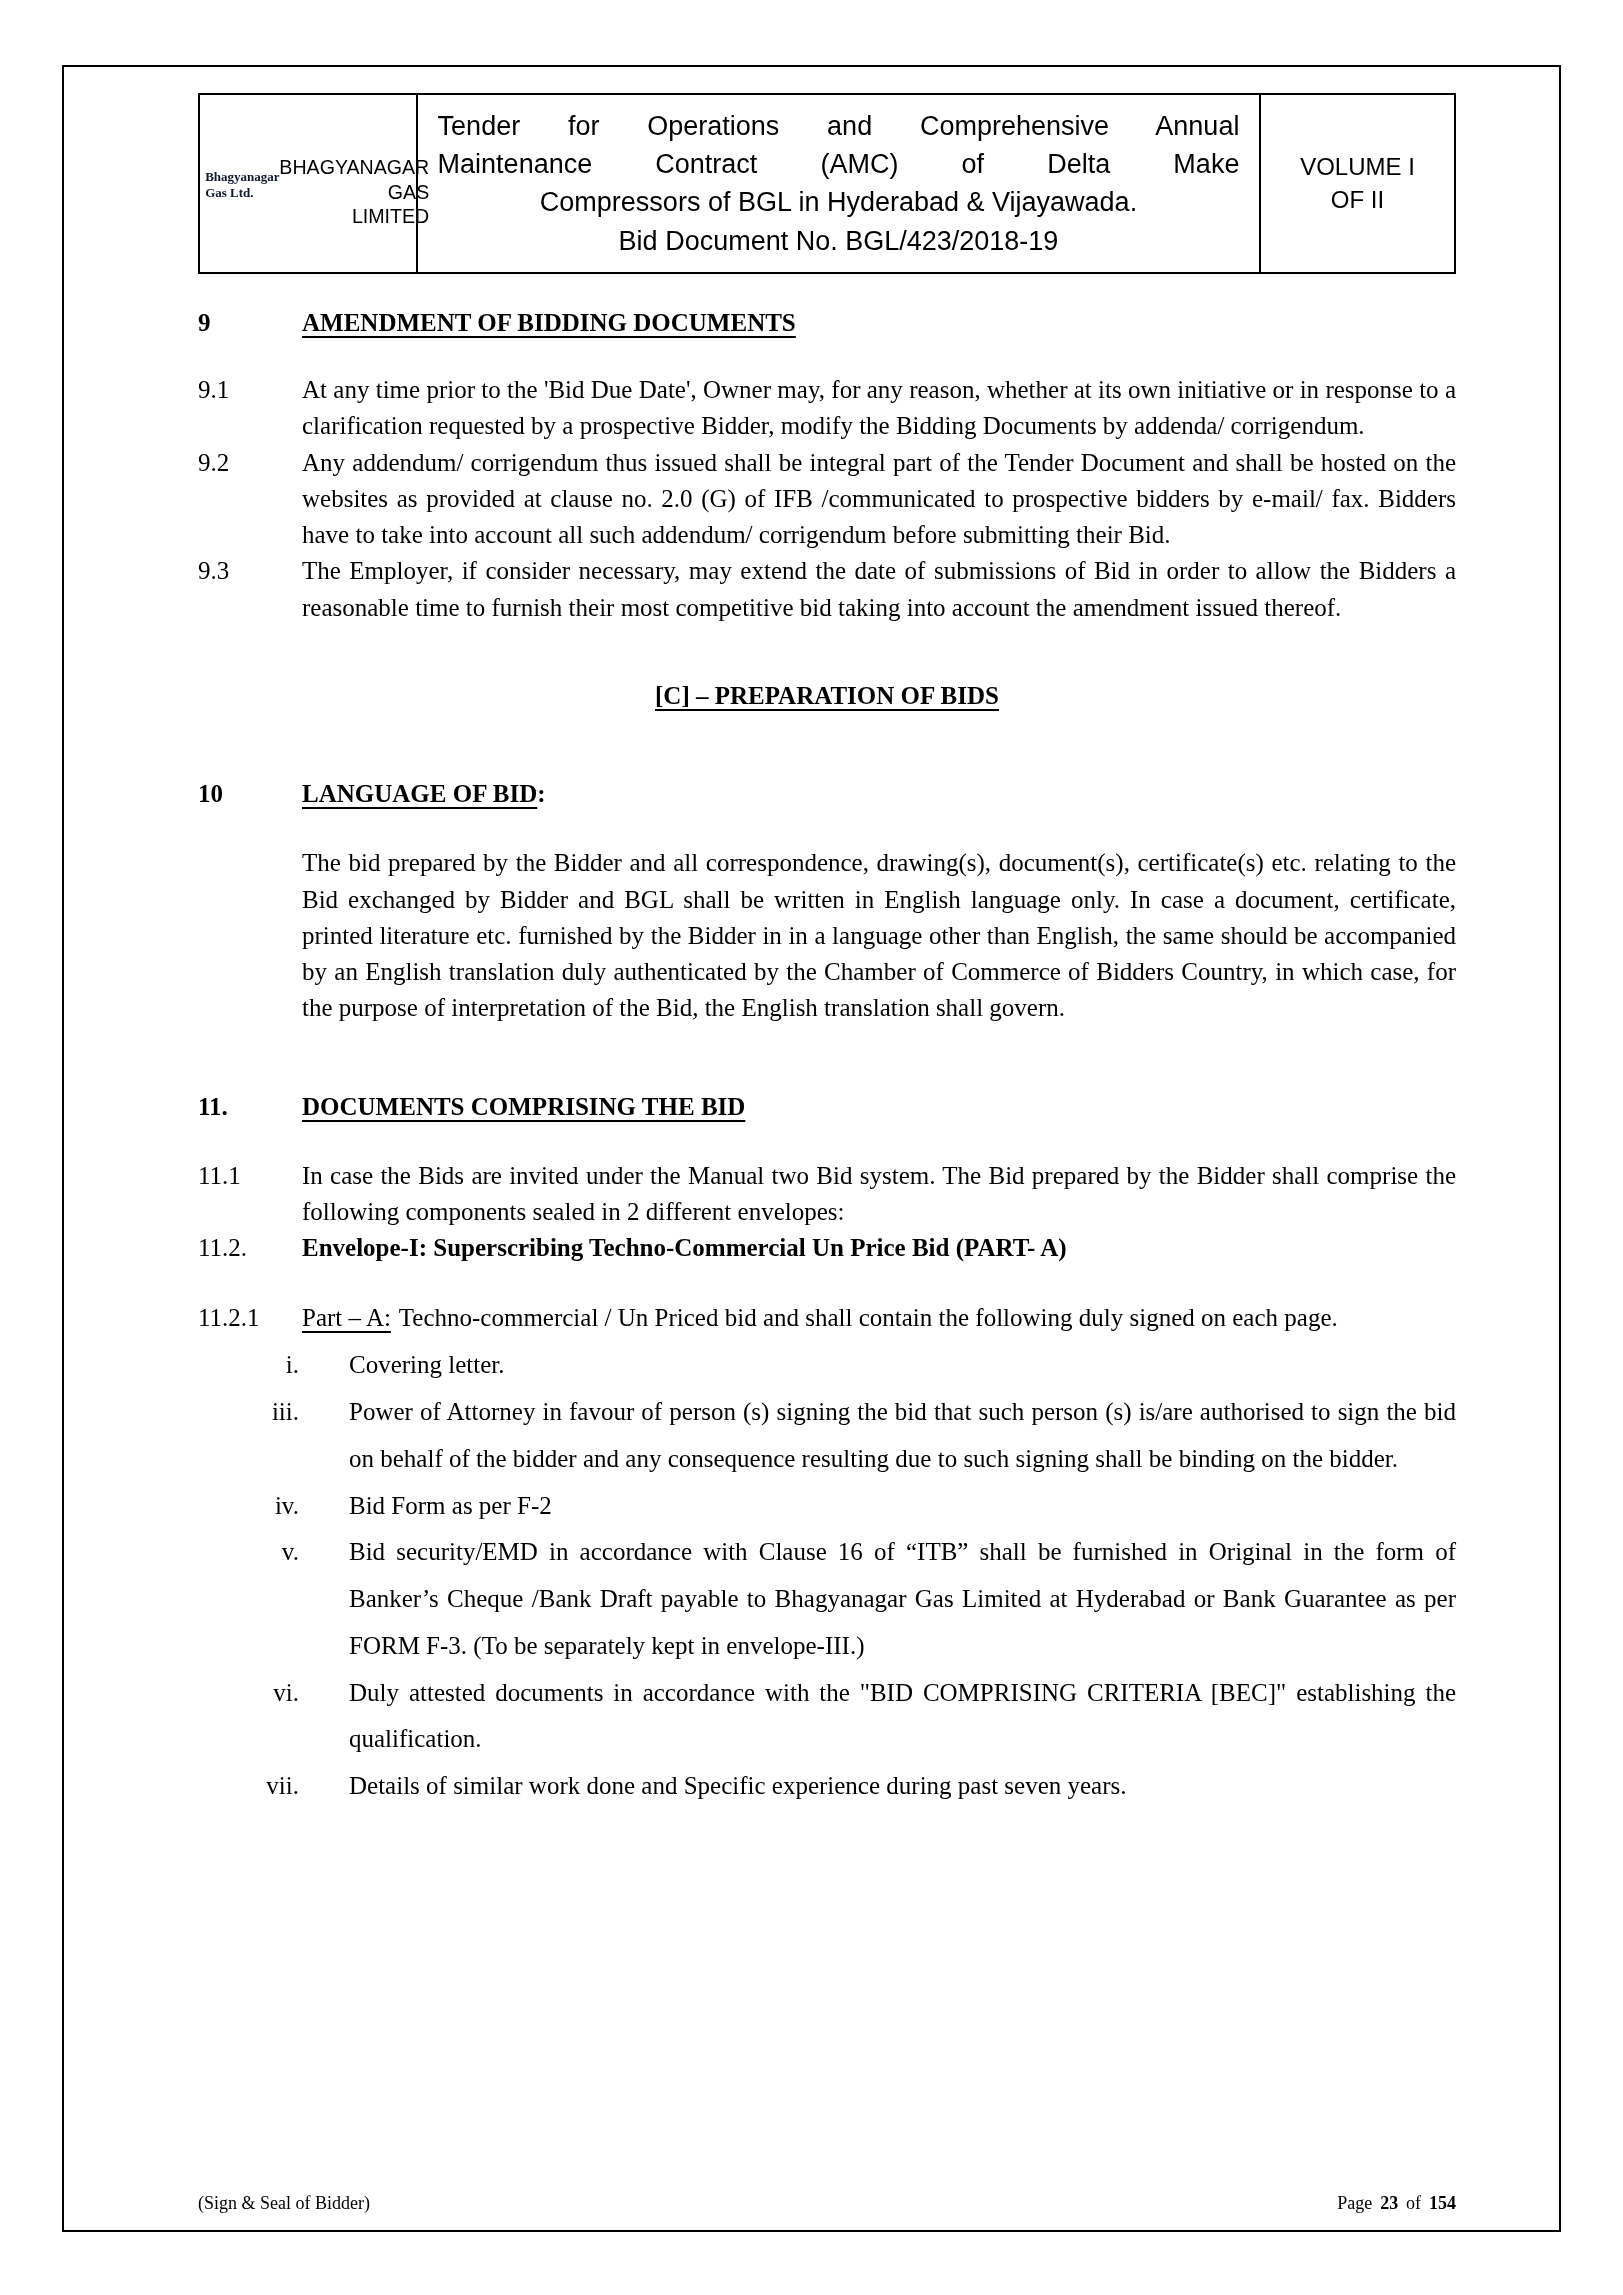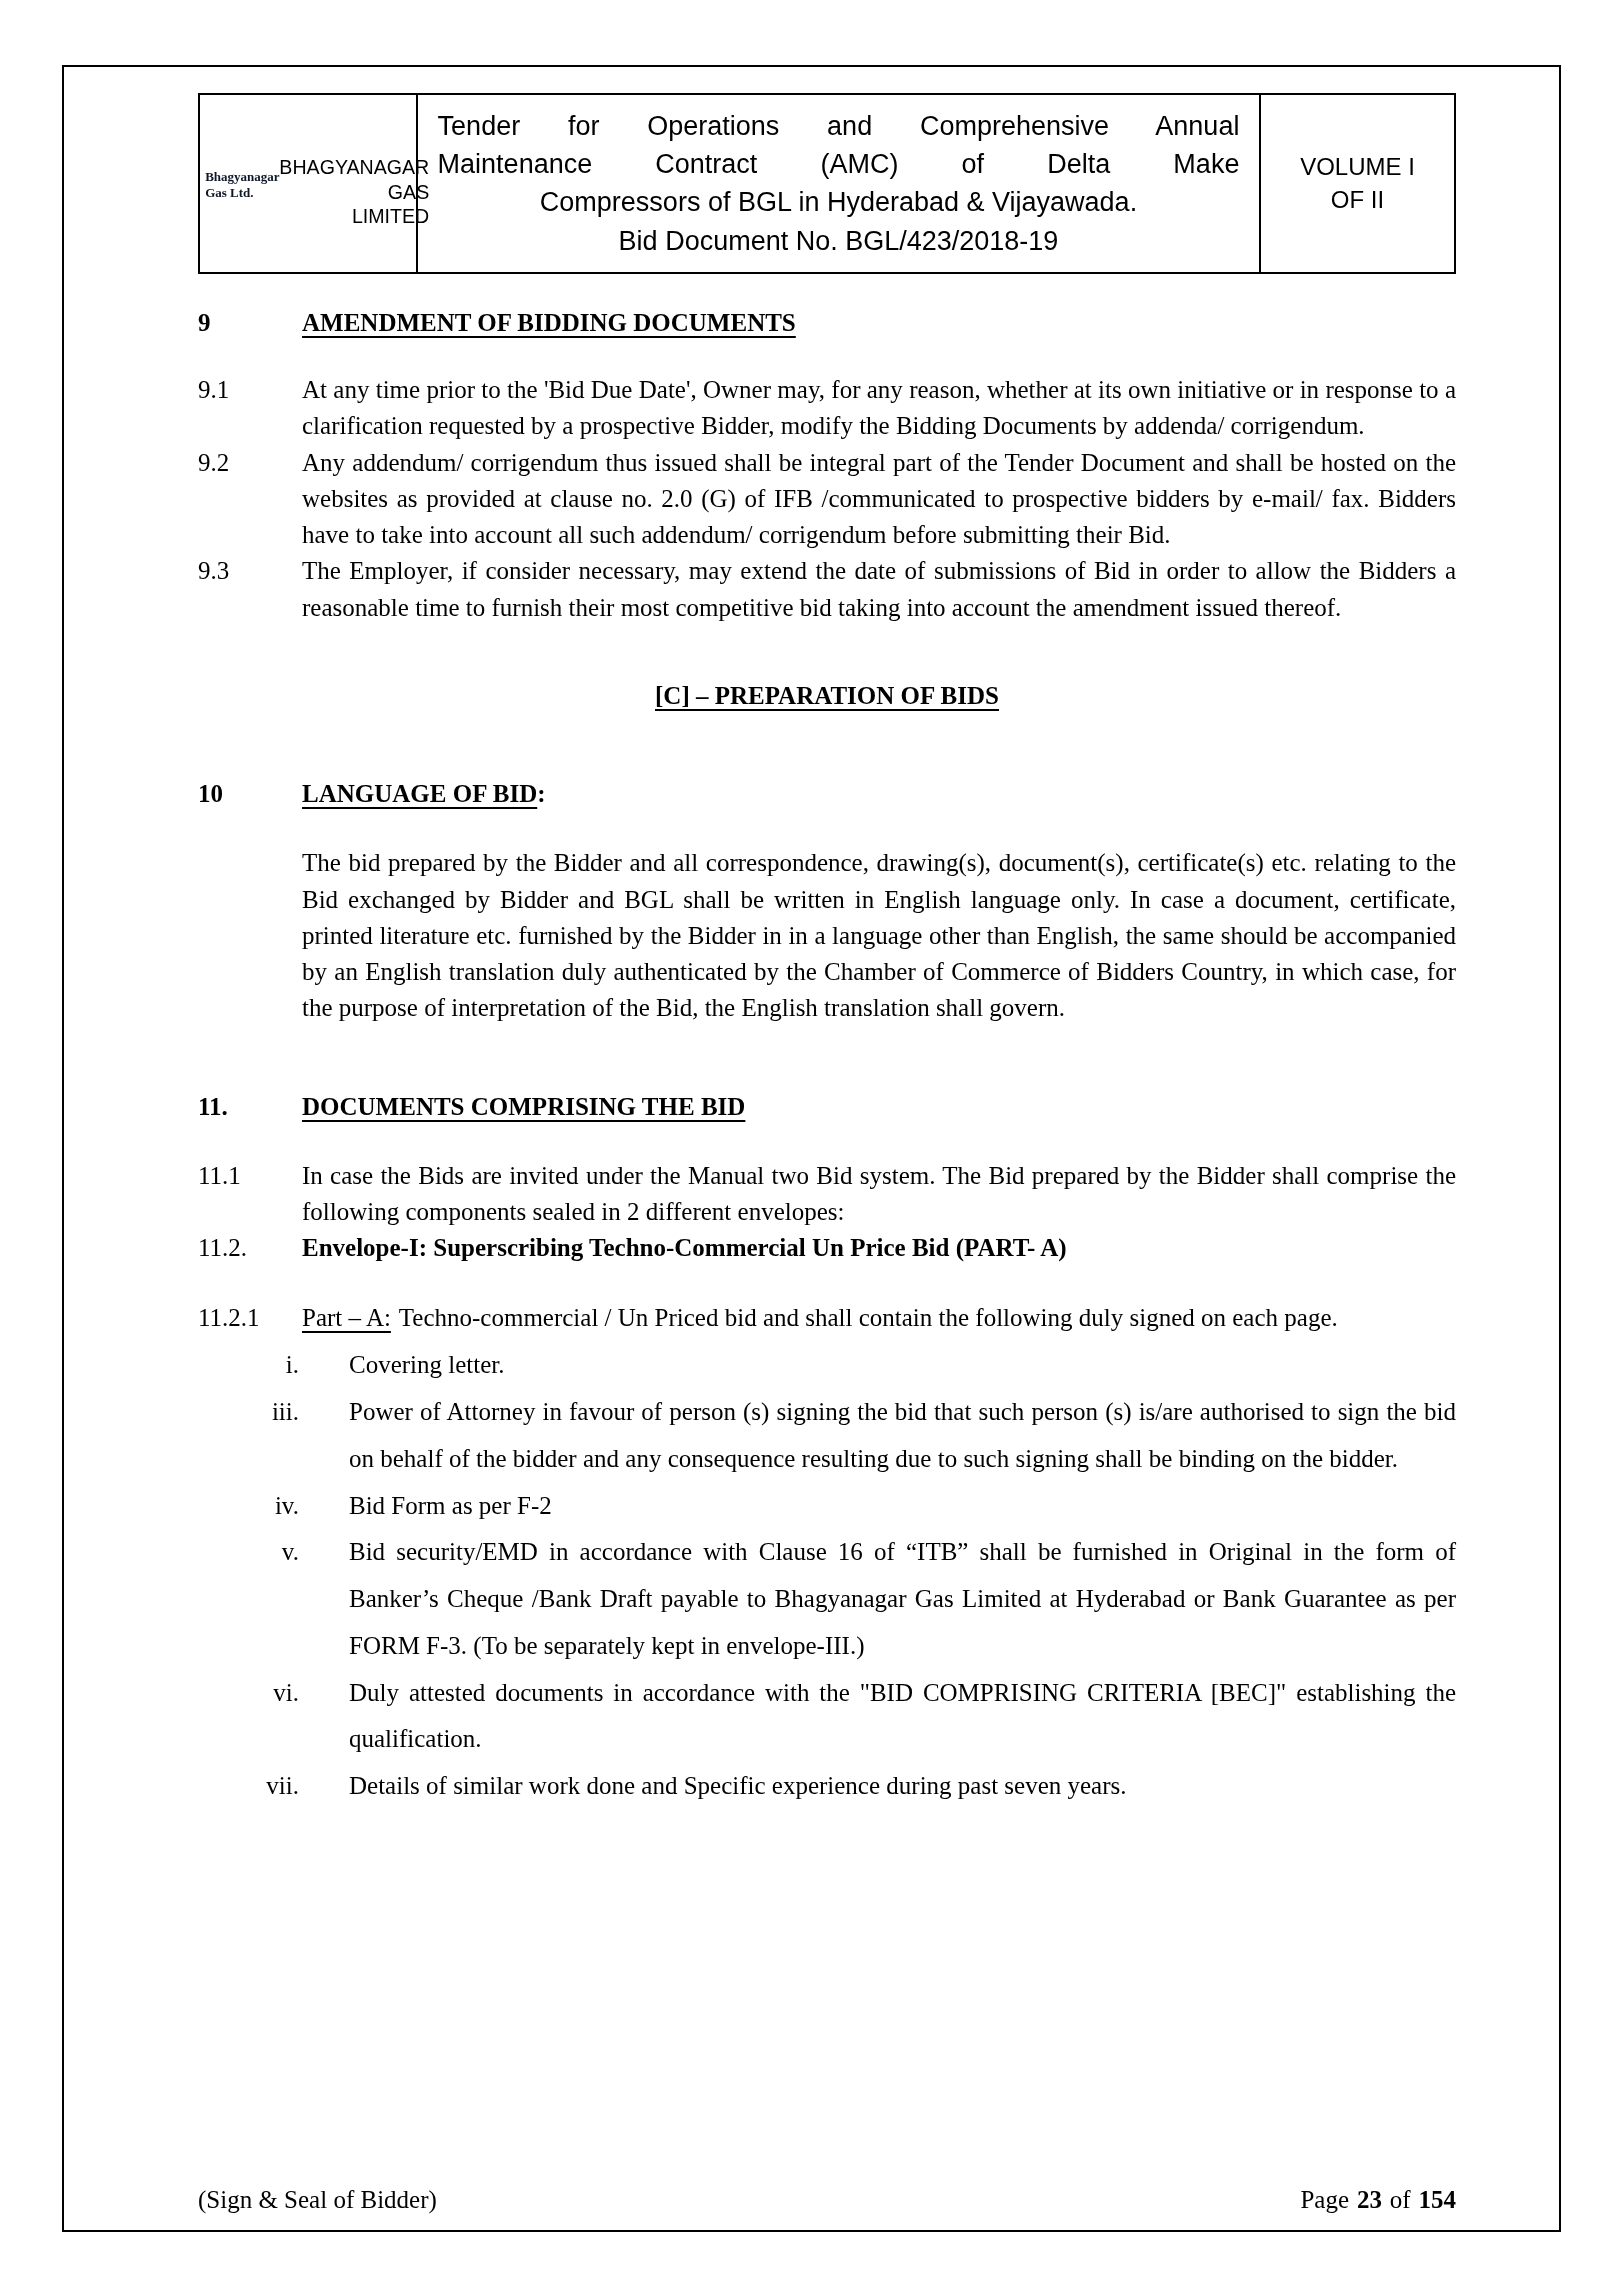--- a/index.html
+++ b/index.html
@@ -53,21 +53,21 @@
   .indent { margin-left:104px; }
   .mt-50 { margin-top:33px; }
   .gap-left { margin-left:7.9px; }
   .roman-list { margin-top:6.5px; line-height:1.87; }
   .roman-row { display:grid; grid-template-columns:101px 1fr; column-gap:50px; }
   .rnum { text-align:right; }
 
   
   .footer {
     position:absolute; left:134px; right:103px; bottom:15.7px;
-    display:flex; justify-content:space-between; align-items:baseline; font-size:25px;
+    display:flex; justify-content:space-between; align-items:baseline; font-size:18px;
   }
   .footer-right { display:flex; gap:7.9px; }
 </style>
 </head>
 <body>
 
 <div class="frame">
 
   <div class="header-table">
 

